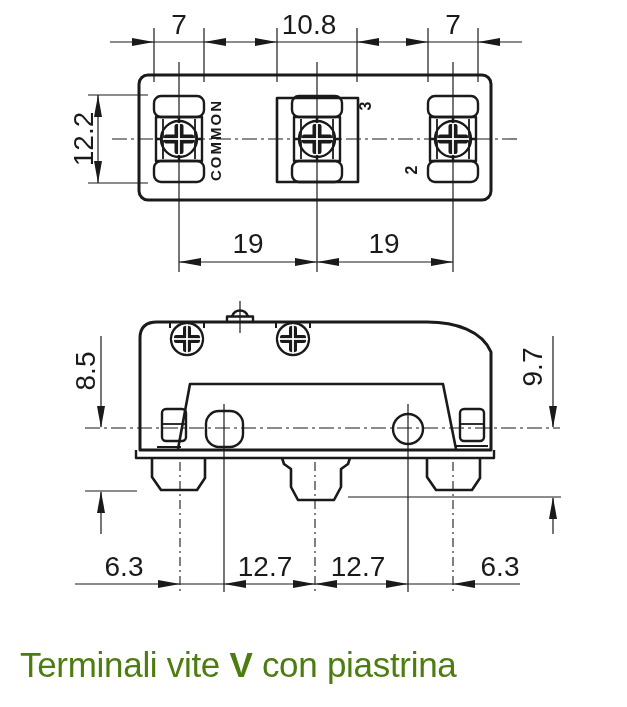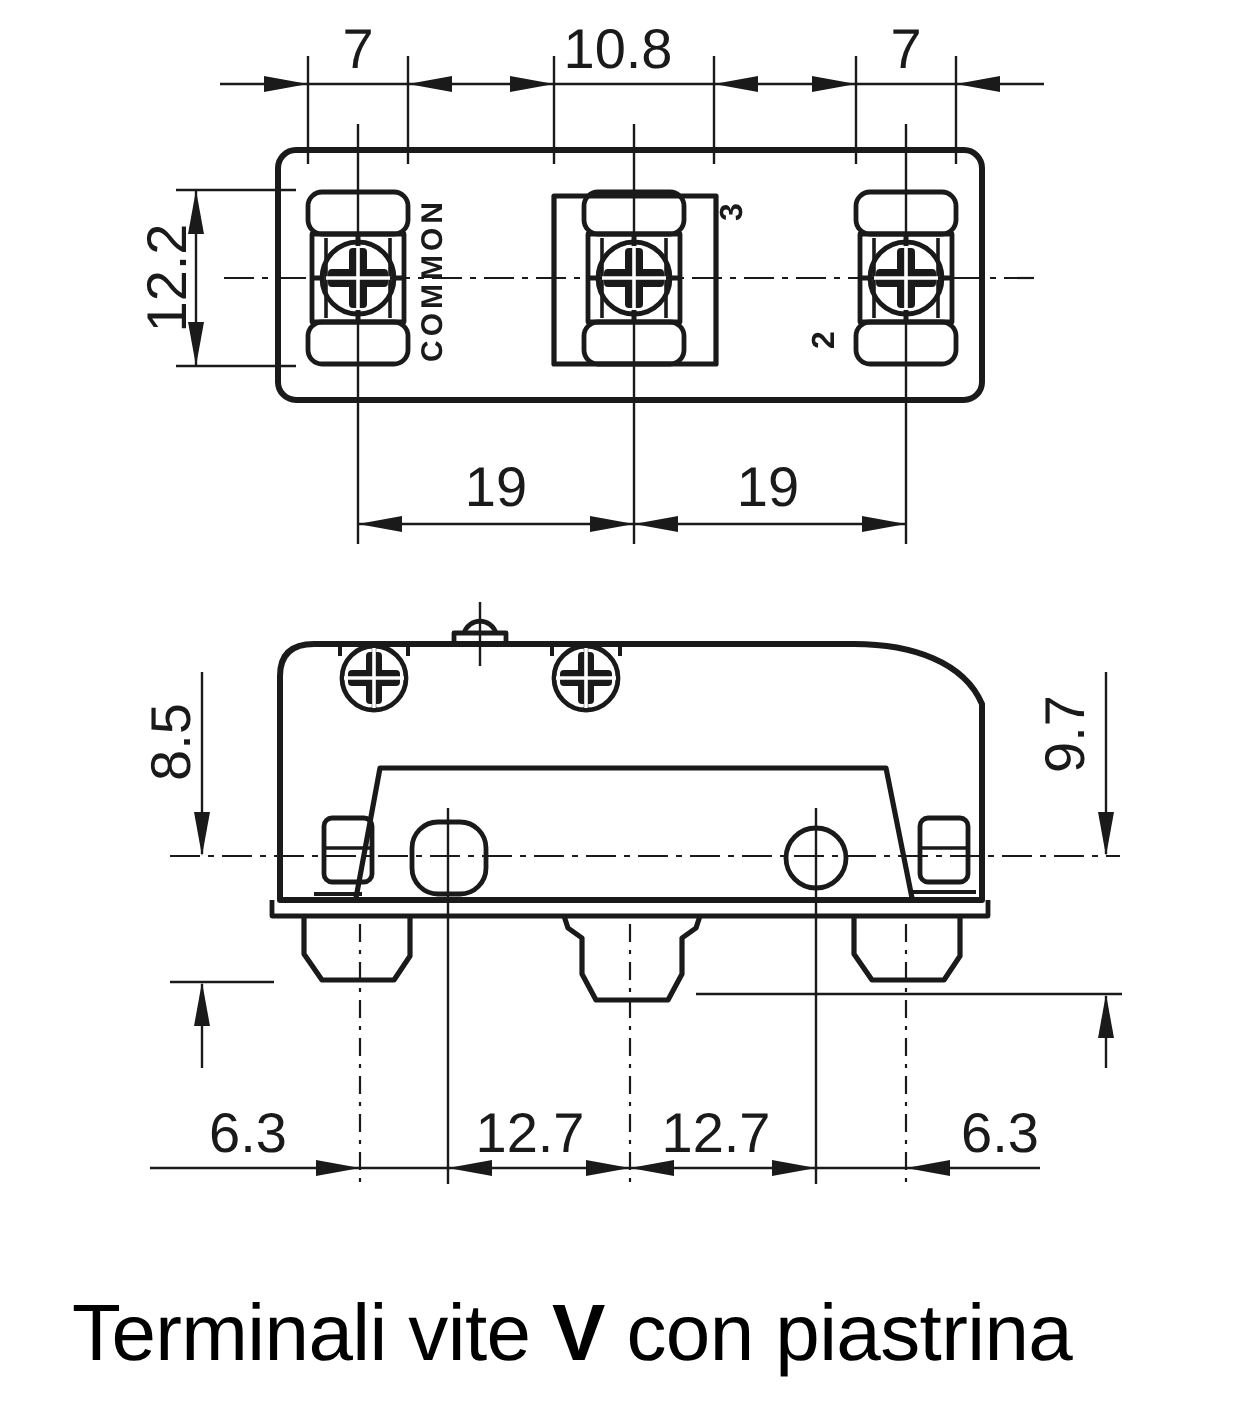--- a/index.html
+++ b/index.html
@@ -13,21 +13,21 @@
   .s18{stroke:#1a1a1a;stroke-width:1.8;fill:none}
   .thin{stroke:#1a1a1a;stroke-width:1.2;fill:none}
   .cl {stroke:#1a1a1a;stroke-width:1.1;fill:none;stroke-dasharray:15 4 3 4}
   .cl2{stroke:#1a1a1a;stroke-width:1.1;fill:none;stroke-dasharray:9 4 2 4}
   .ink{fill:#1a1a1a;stroke:none}
   .wl {stroke:#ffffff;stroke-width:1.8;fill:none}
   text{fill:#1a1a1a;font-family:"Liberation Sans",sans-serif}
   .dim{font-size:28px;text-anchor:middle}
   .lblv{font-size:15px;font-weight:bold;letter-spacing:2px;text-anchor:middle}
   .lbln{font-size:16px;font-weight:bold;text-anchor:middle}
-  .caption{position:absolute;left:36px;top:645px;font-size:40px;color:#000000;
+  .caption{position:absolute;left:20px;top:645px;font-size:35px;color:#4d7c0f;
            white-space:pre;letter-spacing:-0.3px}
   .caption .b{font-weight:bold}
 </style>
 </head>
 <body>
 
 <div class="stage">
 <svg width="627" height="707" viewBox="0 0 627 707">
 
   <defs>

